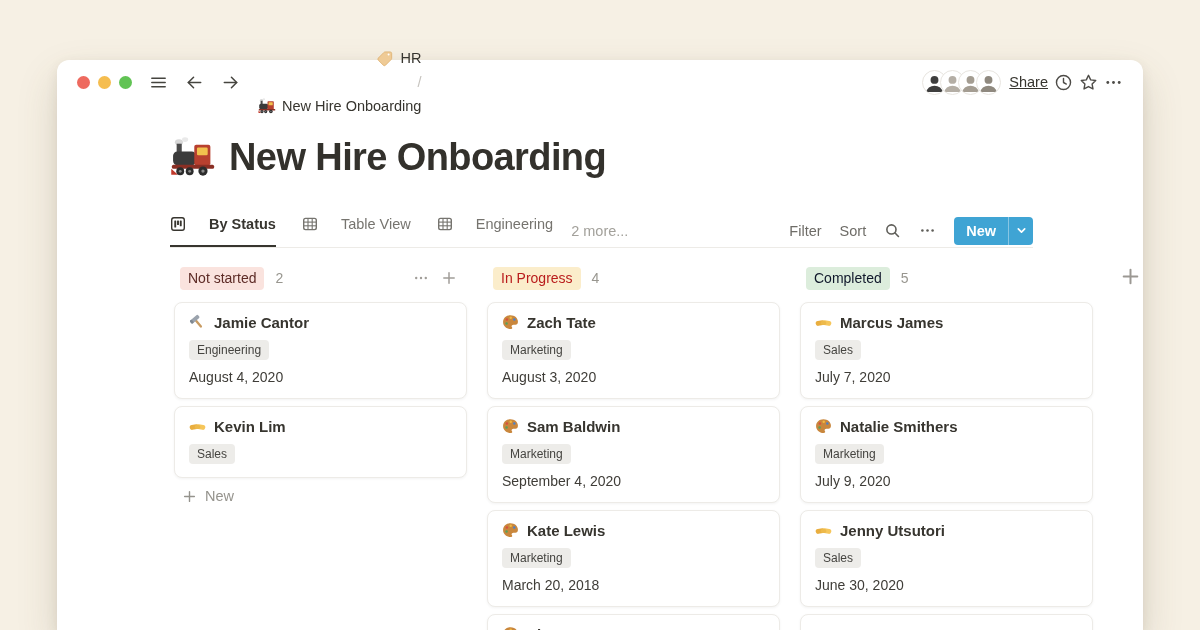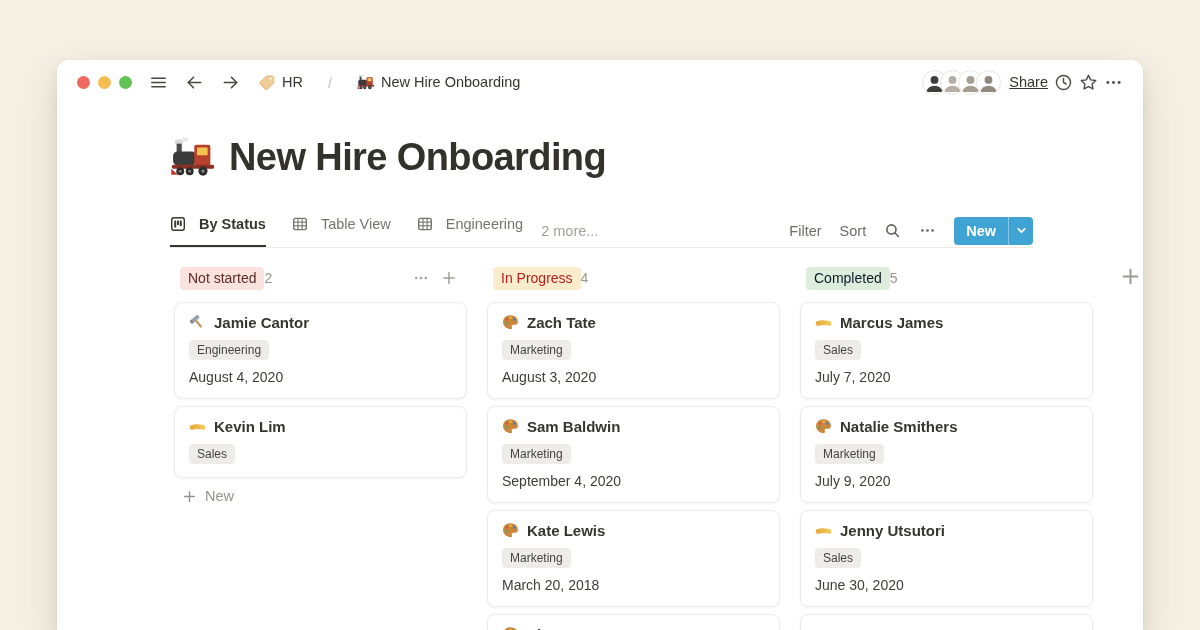--- a/index.html
+++ b/index.html
@@ -9,21 +9,21 @@
   .window { position:absolute; left:57px; top:60px; width:1086px; bottom:0;
     background:#fff; border-radius:12px 12px 0 0;
     box-shadow:0 18px 40px rgba(90,75,50,.18), 0 4px 12px rgba(90,75,50,.10); }
 
   
   .titlebar { display:flex; align-items:center; height:44px; padding:0 20px; }
   .lights { display:flex; gap:8px; align-items:center; }
   .light { width:13px; height:13px; border-radius:50%; }
   .tb-icon { display:flex; align-items:center; color:#45443F; margin-left:17px; cursor:pointer; }
   .tb-icon svg { width:19px; height:19px; }
-  .breadcrumb { display:flex; align-items:flex-end; margin-left:18px; font-size:14.5px; gap:25px; }
+  .breadcrumb { display:flex; align-items:flex-end; margin-left:18px; font-size:14.5px; gap:7px;flex-direction:column; }
   .crumb { display:flex; align-items:center; gap:6px; cursor:pointer; }
   .crumb svg { width:18px; height:18px; }
   .crumb-sep { color:#C6C3BE; }
   .tb-right { margin-left:auto; display:flex; align-items:center; gap:6px;text-decoration:underline; }
   .avatars { display:flex; margin-right:2px; }
   .avatar { width:25px; height:25px; border-radius:50%; background:#fff; border:1px solid #E8E5E0; overflow:hidden; margin-left:-7px; }
   .avatar:first-child { margin-left:0; }
   .avatar svg { width:100%; height:100%; }
   .share { font-size:14.5px; cursor:pointer; }
   .tb-right .tb-icon { margin-left:0; color:#4D4B47; }
@@ -31,37 +31,37 @@
   
   .content { position:absolute; top:44px; left:0; right:0; bottom:0; overflow:hidden; }
 
   .page-header { position:absolute; top:30px; left:113px; display:flex; align-items:center; gap:13px; }
   .page-header .emoji-lg svg { width:46px; height:46px; display:block; }
   .page-title { font-size:38px; font-weight:700; letter-spacing:-0.6px; color:#33312C; }
 
   .tabs-row { position:absolute; top:110px; left:113px; width:863px; height:34px;
     border-bottom:1px solid #EDEBE7; display:flex; align-items:stretch; }
   .tabs { display:flex; gap:26px; }
-  .tab { display:flex; align-items:center; gap:13px; font-size:14.5px; color:#76746F; cursor:pointer;
+  .tab { display:flex; align-items:center; gap:23px; font-size:14.5px; color:#76746F; cursor:pointer;
     border-bottom:2px solid transparent; padding-bottom:12px; }
   .tab svg { width:16px; height:16px; }
   .tab.active { color:#37352F; font-weight:700; border-bottom-color:#37352F; }
   .tabs-more { display:flex; align-items:center; margin-left:18px; font-size:14.5px; color:#A3A19B; cursor:pointer; }
   .view-controls { position:absolute; right:0; top:0; height:33px; display:flex; align-items:center; gap:18px; }
   .vc-label { font-size:14.5px; color:#6E6C67; cursor:pointer; }
   .vc-icon { display:flex; align-items:center; color:#5F5E59; cursor:pointer; }
   .vc-icon svg { width:17px; height:17px; }
   .new-btn { display:flex; align-items:stretch; height:28px; border-radius:4px; overflow:hidden; cursor:pointer; }
   .new-btn-main { display:flex; align-items:center; padding:0 12px; color:#fff; font-size:14.5px; font-weight:600; }
   .new-btn-arrow { display:flex; align-items:center; justify-content:center; width:25px; border-left:1px solid rgba(255,255,255,.38); }
 
   
   .board { position:absolute; top:160px; left:117px; display:flex; gap:20px; }
   .column { width:293px; flex:none; }
-  .col-header { display:flex; align-items:center; height:28px; margin-bottom:10px; padding-left:6px; }
+  .col-header { display:flex; align-items:center; gap:11px; height:28px; margin-bottom:10px; padding-left:6px; }
   .pill { font-size:14px; line-height:20px; padding:1px 8px 2px; border-radius:4px; white-space:nowrap; }
   .col-count { font-size:14px; color:#98968F; }
   .col-actions { margin-left:auto; display:flex; align-items:center; gap:12px; padding-right:10px; color:#A09D98; }
   .col-actions svg { width:16px; height:16px; cursor:pointer; }
   .cards { display:flex; flex-direction:column; gap:7px; }
   .card { background:#fff; border:1px solid #EDEBE7; border-radius:8px; padding:11px 14px 13px;
     box-shadow:0 1px 3px rgba(15,15,15,.05); cursor:pointer; }
   .card-title { display:flex; align-items:center; gap:8px; font-size:15px; font-weight:600; color:#37352F; }
   .card-title svg { width:17px; height:17px; flex:none; }
   .card-tag { display:inline-block; margin-top:9px; background:#EDECE9; color:#454440; font-size:12px;

